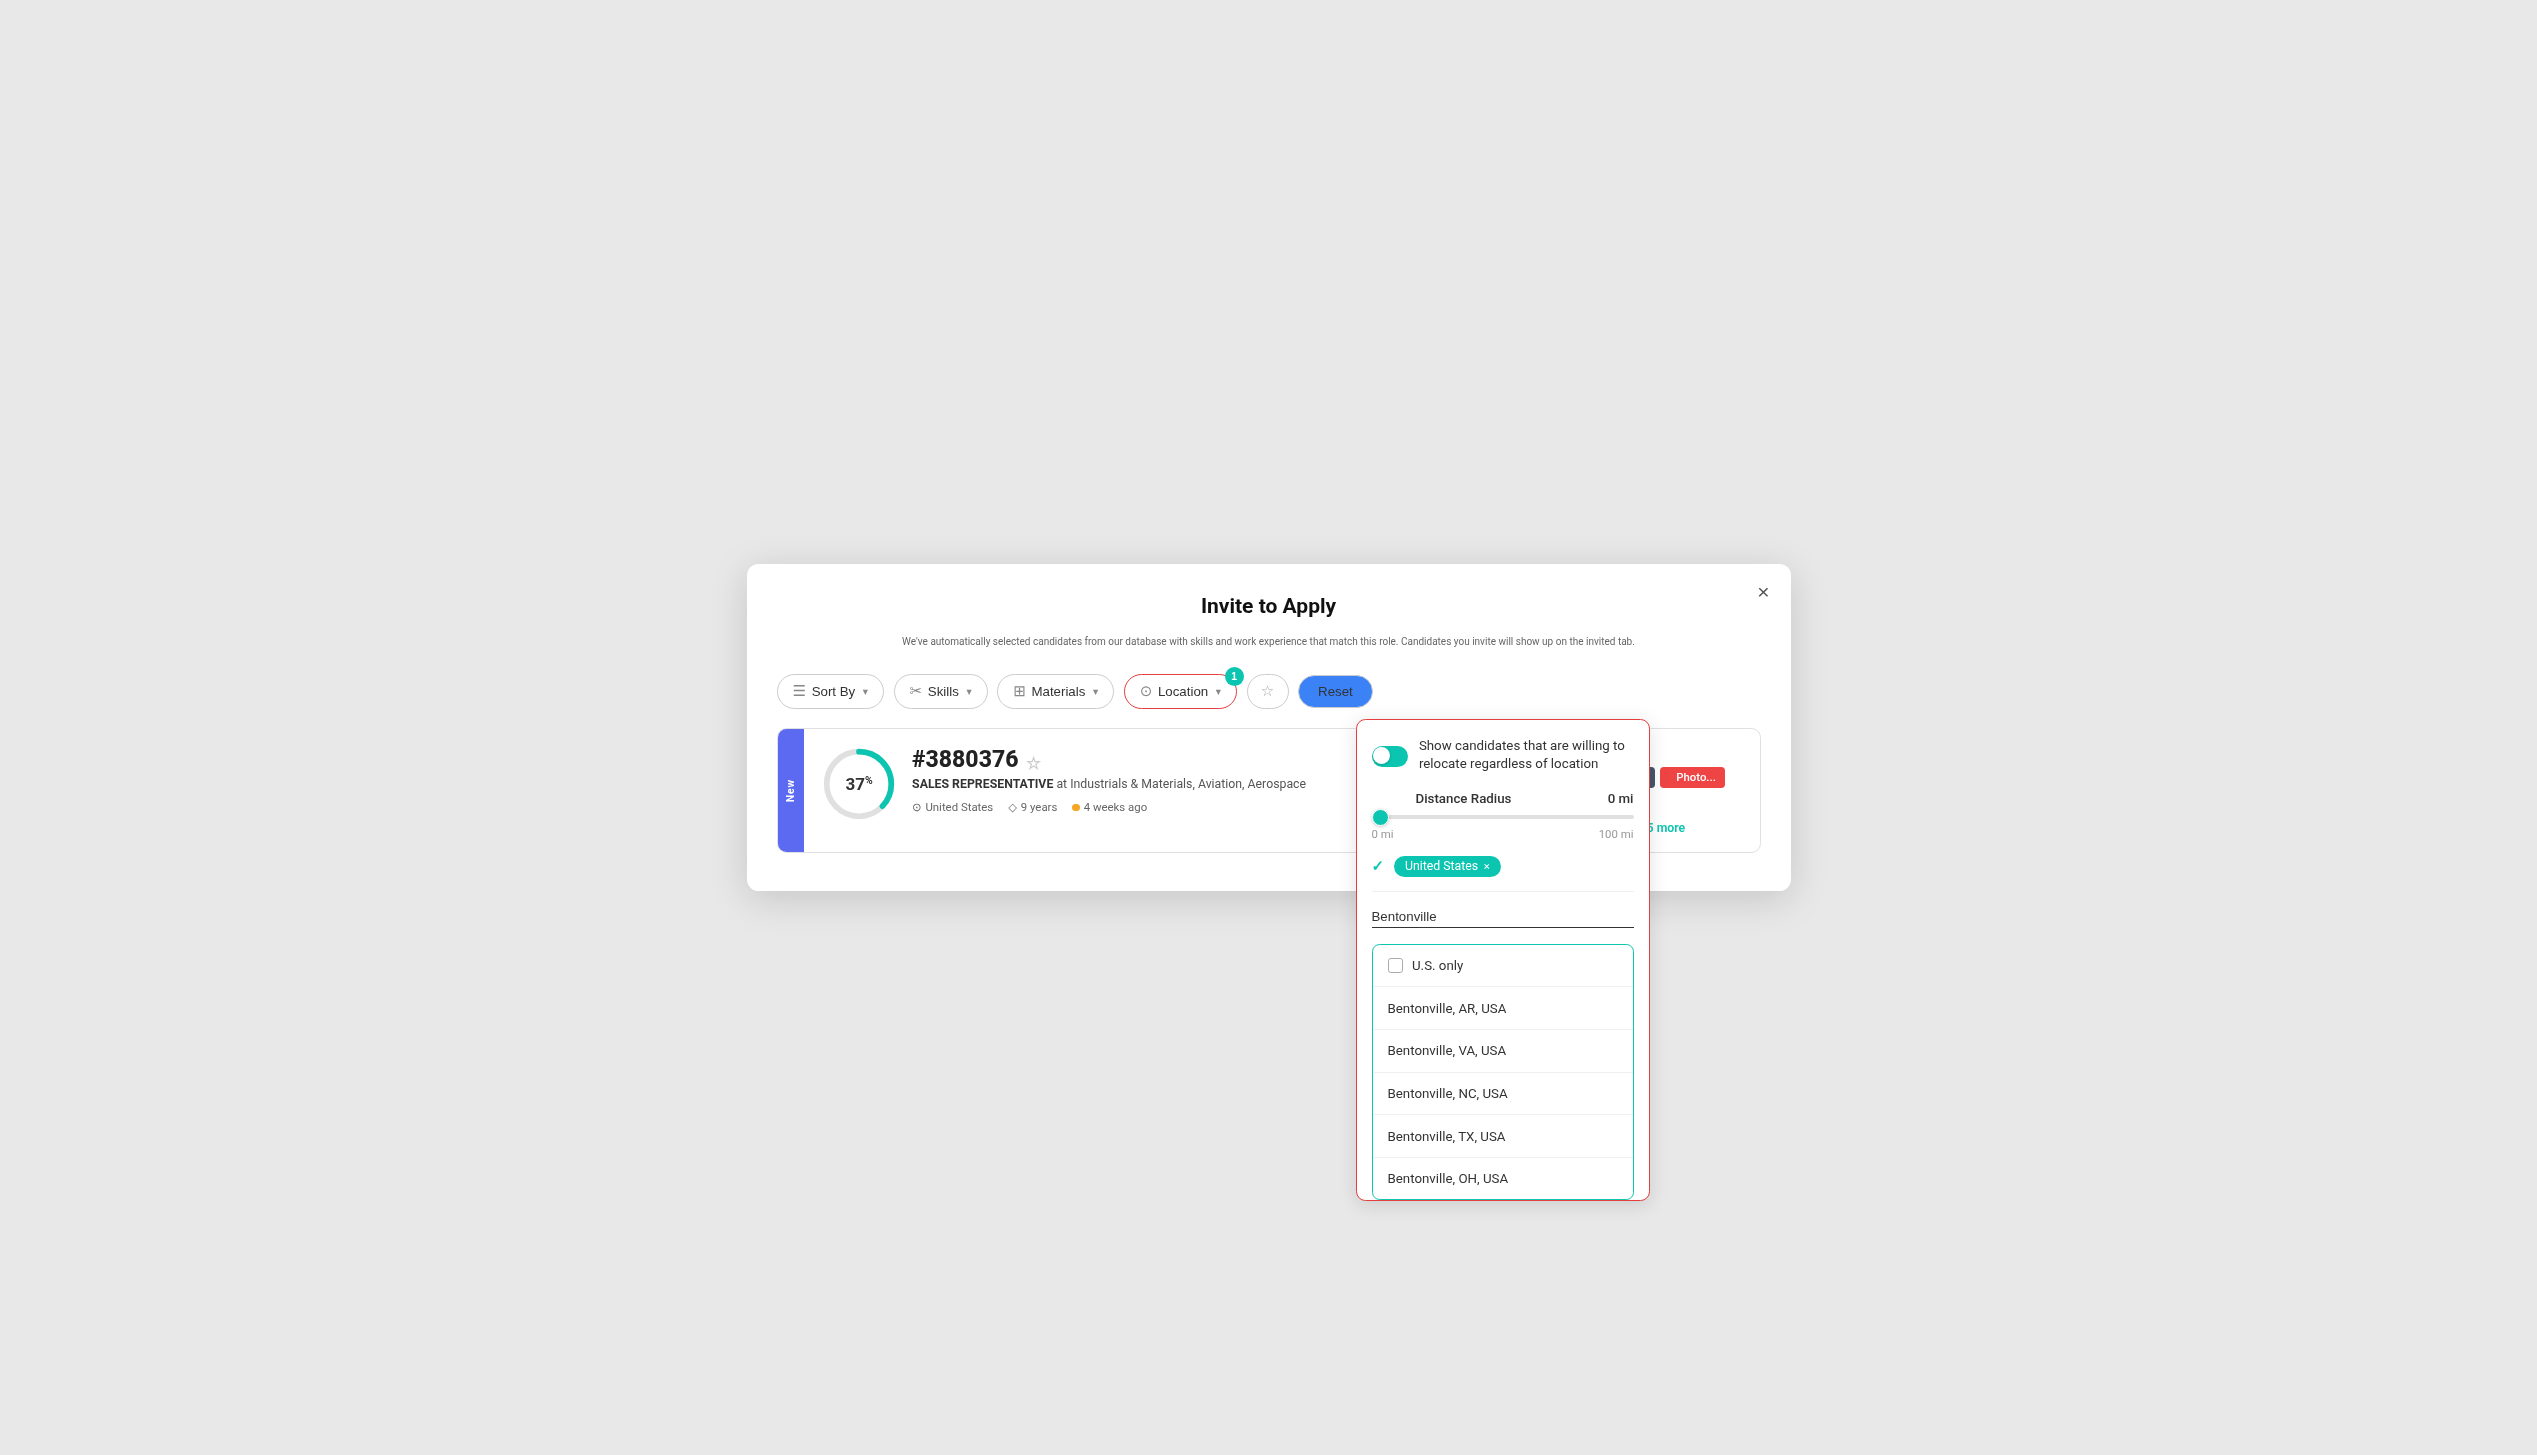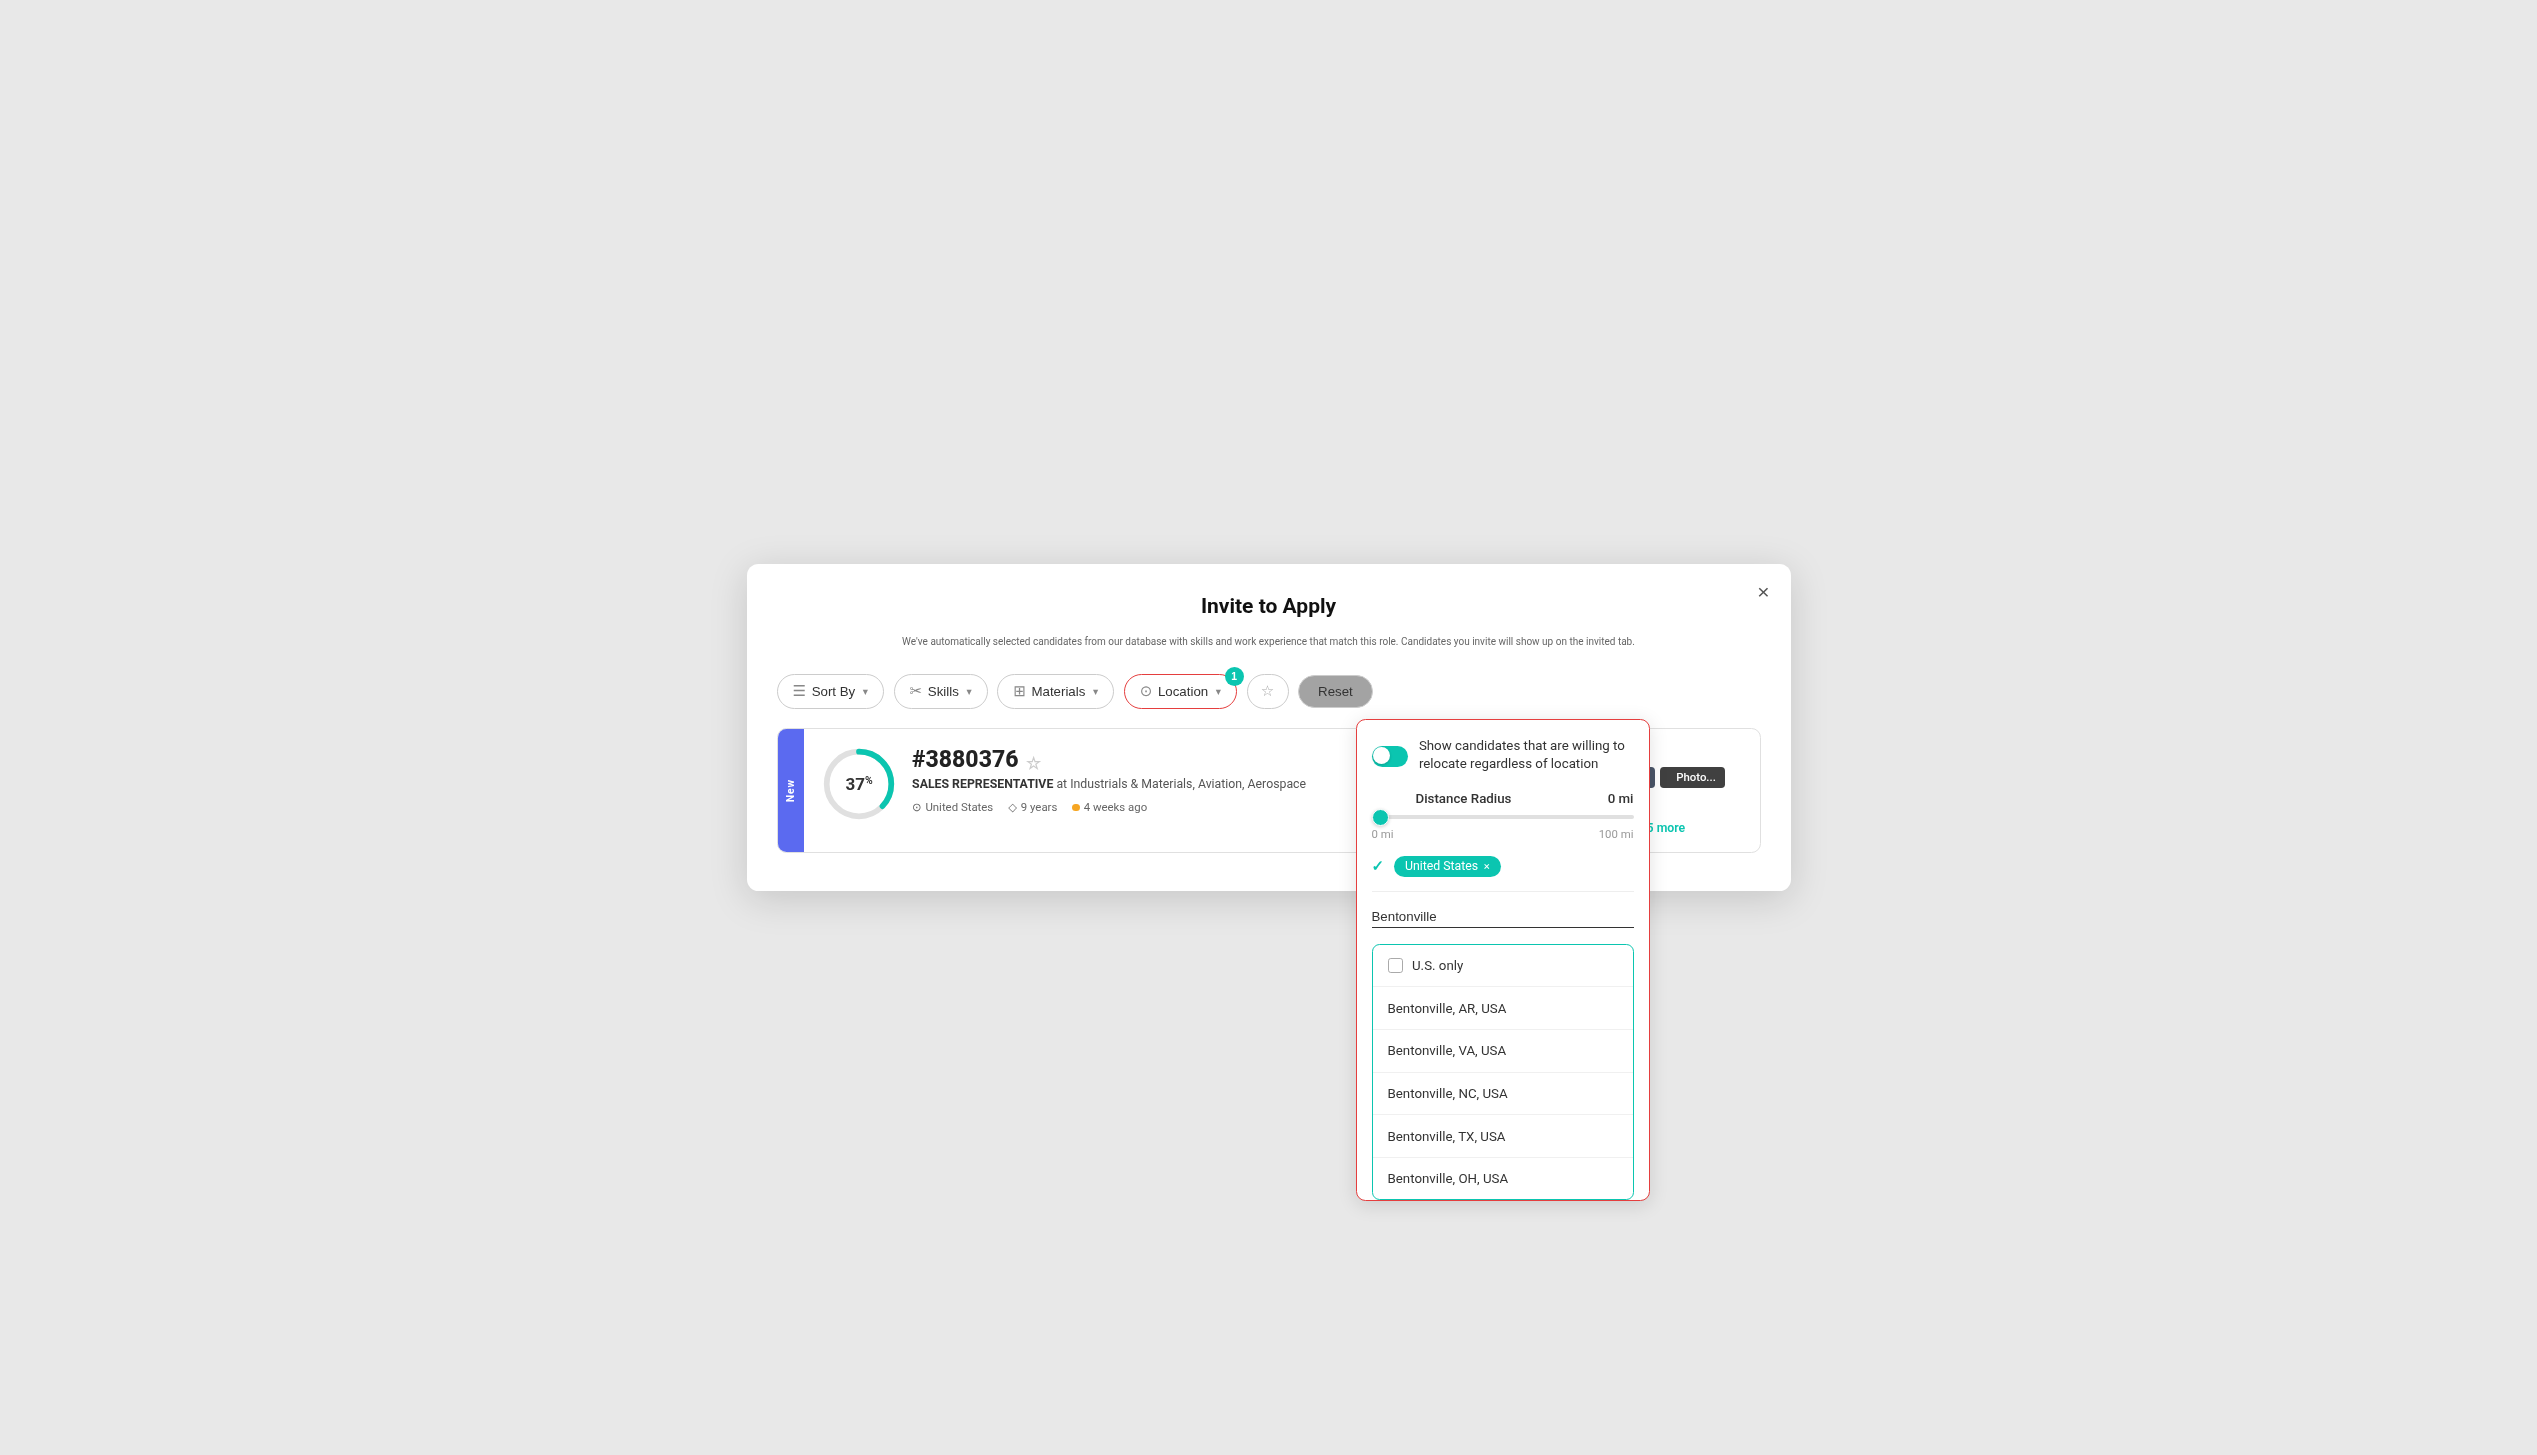--- a/index.html
+++ b/index.html
@@ -94,21 +94,21 @@
       padding: 7.6px 13.3px;
       background: #fff;
       cursor: pointer;
       font-size: 15px;
       color: #aaa;
     }
     .reset-btn {
       border: 1.4px solid #ccc;
       border-radius: 21px;
       padding: 7.6px 19px;
-      background: #a3a3a3;
+      background: #3b82f6;
       cursor: pointer;
       font-size: 13.3px;
       color: #333;
       font-weight: 500;
     }
     .content-area {
       display: flex;
       gap: 15px;
       position: relative;
     }
@@ -199,21 +199,21 @@
     .skill-match-title { font-size: 10.4px; color: #999; font-weight: 600; letter-spacing: 0.9px; margin-bottom: 7.6px; text-transform: uppercase; }
     .skill-tags { display: flex; gap: 5.7px; flex-wrap: wrap; margin-bottom: 13.3px; }
     .skill-tag {
       background: #4a5568;
       color: #fff;
       border-radius: 3.8px;
       padding: 3.8px 9.5px;
       font-size: 11.4px;
       font-weight: 500;
     }
-    .skill-tag.more { background: #404040; padding-left: 16px; }
+    .skill-tag.more { background: #ef4444; padding-left: 16px; }
     .progress-rows { display: flex; flex-direction: column; gap: 5.7px; }
     .progress-row { display: flex; align-items: center; gap: 7.6px; font-size: 11.4px; color: #555; }
     .progress-bar-bg { flex: 1; height: 5.7px; background: #e0e0e0; border-radius: 2.8px; max-width: 76px; }
     .progress-bar-fill { height: 100%; border-radius: 2.8px; background: #3182ce; }
     .more-link { color: #0bc5b0; font-size: 12.3px; font-weight: 600; margin-left: 7.6px; cursor: pointer; }
 
     
     .location-panel {
       position: absolute;
       top: -9.5px;

